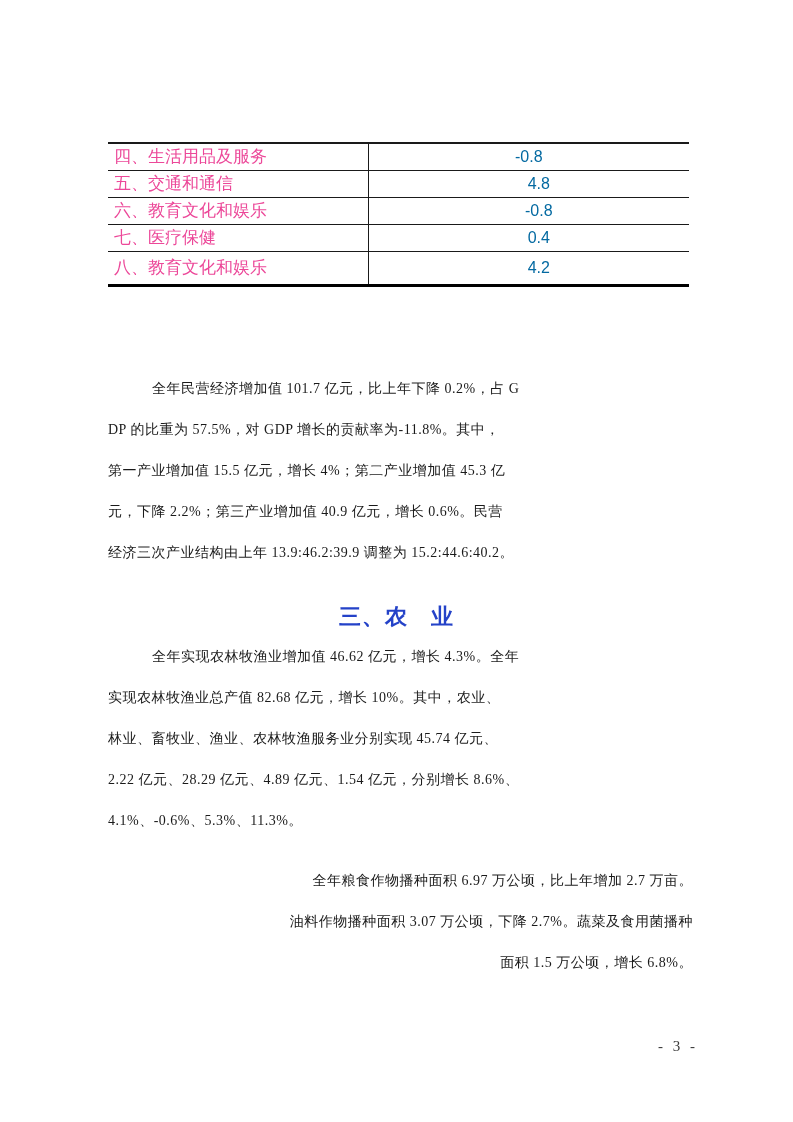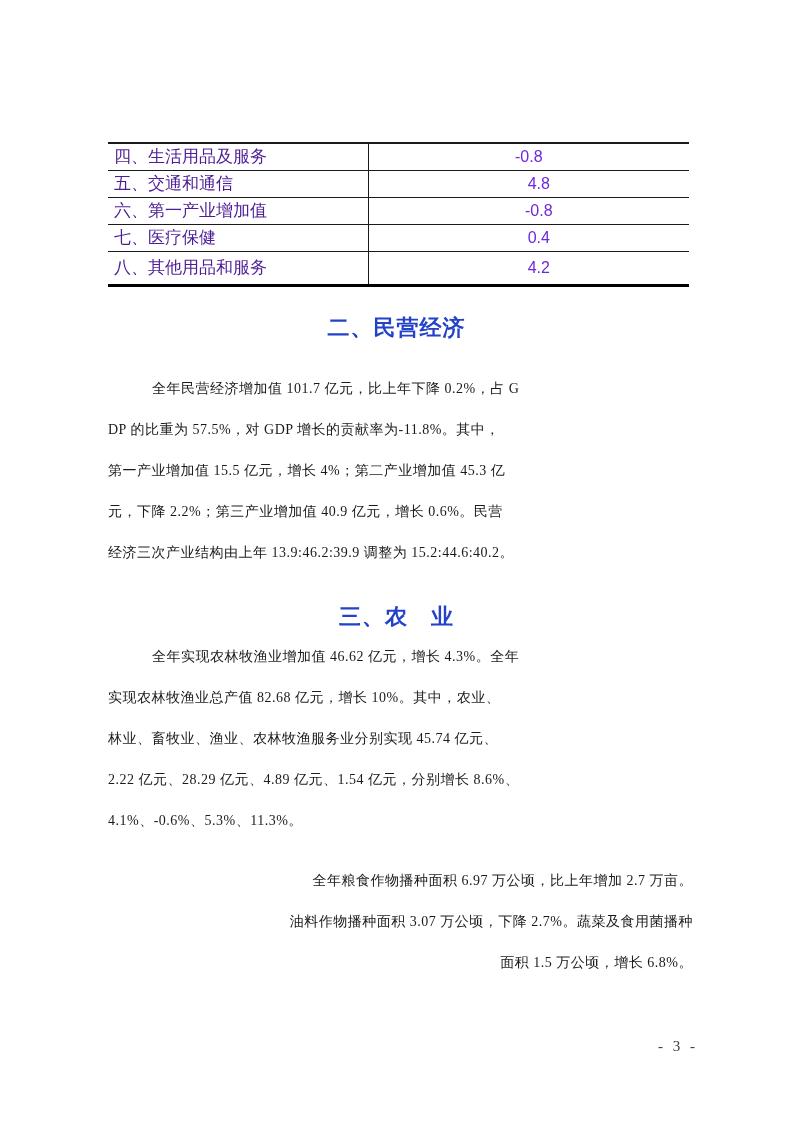--- a/index.html
+++ b/index.html
@@ -26,31 +26,31 @@
     table-layout: fixed;
   }
   .cpi-table tr { height: 27px; }
   .cpi-table tr:last-child { height: 34px; }
   .cpi-table tr + tr td { border-top: 1px solid #1a1a1a; padding-left: 20px; }
   .cpi-table td.cat {
     width: 260px;
     border-right: 1px solid #1a1a1a;
     padding-left: 6px;
     font-size: 17px;
-    color: #4c1d95;
+    color: #ec4899;
     text-align: left;
     vertical-align: middle;
   }
   .cpi-table td.val {
     width: 321px;
     text-align: center;
     vertical-align: middle;
     font-family: "Liberation Sans", "DejaVu Sans", sans-serif;
     font-size: 16px;
-    color: #6d28d9;
+    color: #0369a1;
   }
 
   
   .section-heading {
     position: absolute;
     left: 0;
     width: 100%;
     text-align: center;
     font-family: "Liberation Sans", "DejaVu Sans", sans-serif;
     font-weight: bold;
@@ -100,35 +100,34 @@
     <tbody>
       <tr>
         <td class="cat">四、生活用品及服务</td>
         <td class="val">-0.8</td>
       </tr>
       <tr>
         <td class="cat">五、交通和通信</td>
         <td class="val">4.8</td>
       </tr>
       <tr>
-        <td class="cat">六、第一产业增加值</td>
+        <td class="cat">六、教育文化和娱乐</td>
         <td class="val">-0.8</td>
       </tr>
       <tr>
         <td class="cat">七、医疗保健</td>
         <td class="val">0.4</td>
       </tr>
       <tr>
-        <td class="cat">八、其他用品和服务</td>
+        <td class="cat">八、教育文化和娱乐</td>
         <td class="val">4.2</td>
       </tr>
     </tbody>
   </table>
 
-  <div class="section-heading heading-2">二、民营经济</div>
 
   <div class="para para-1">
     <div class="line first">全年民营经济增加值 101.7 亿元，比上年下降 0.2%，占 G</div>
     <div class="line">DP 的比重为 57.5%，对 GDP 增长的贡献率为-11.8%。其中，</div>
     <div class="line">第一产业增加值 15.5 亿元，增长 4%；第二产业增加值 45.3 亿</div>
     <div class="line">元，下降 2.2%；第三产业增加值 40.9 亿元，增长 0.6%。民营</div>
     <div class="line">经济三次产业结构由上年 13.9:46.2:39.9 调整为 15.2:44.6:40.2。</div>
   </div>
 
   <div class="section-heading heading-3">三、农　业</div>

